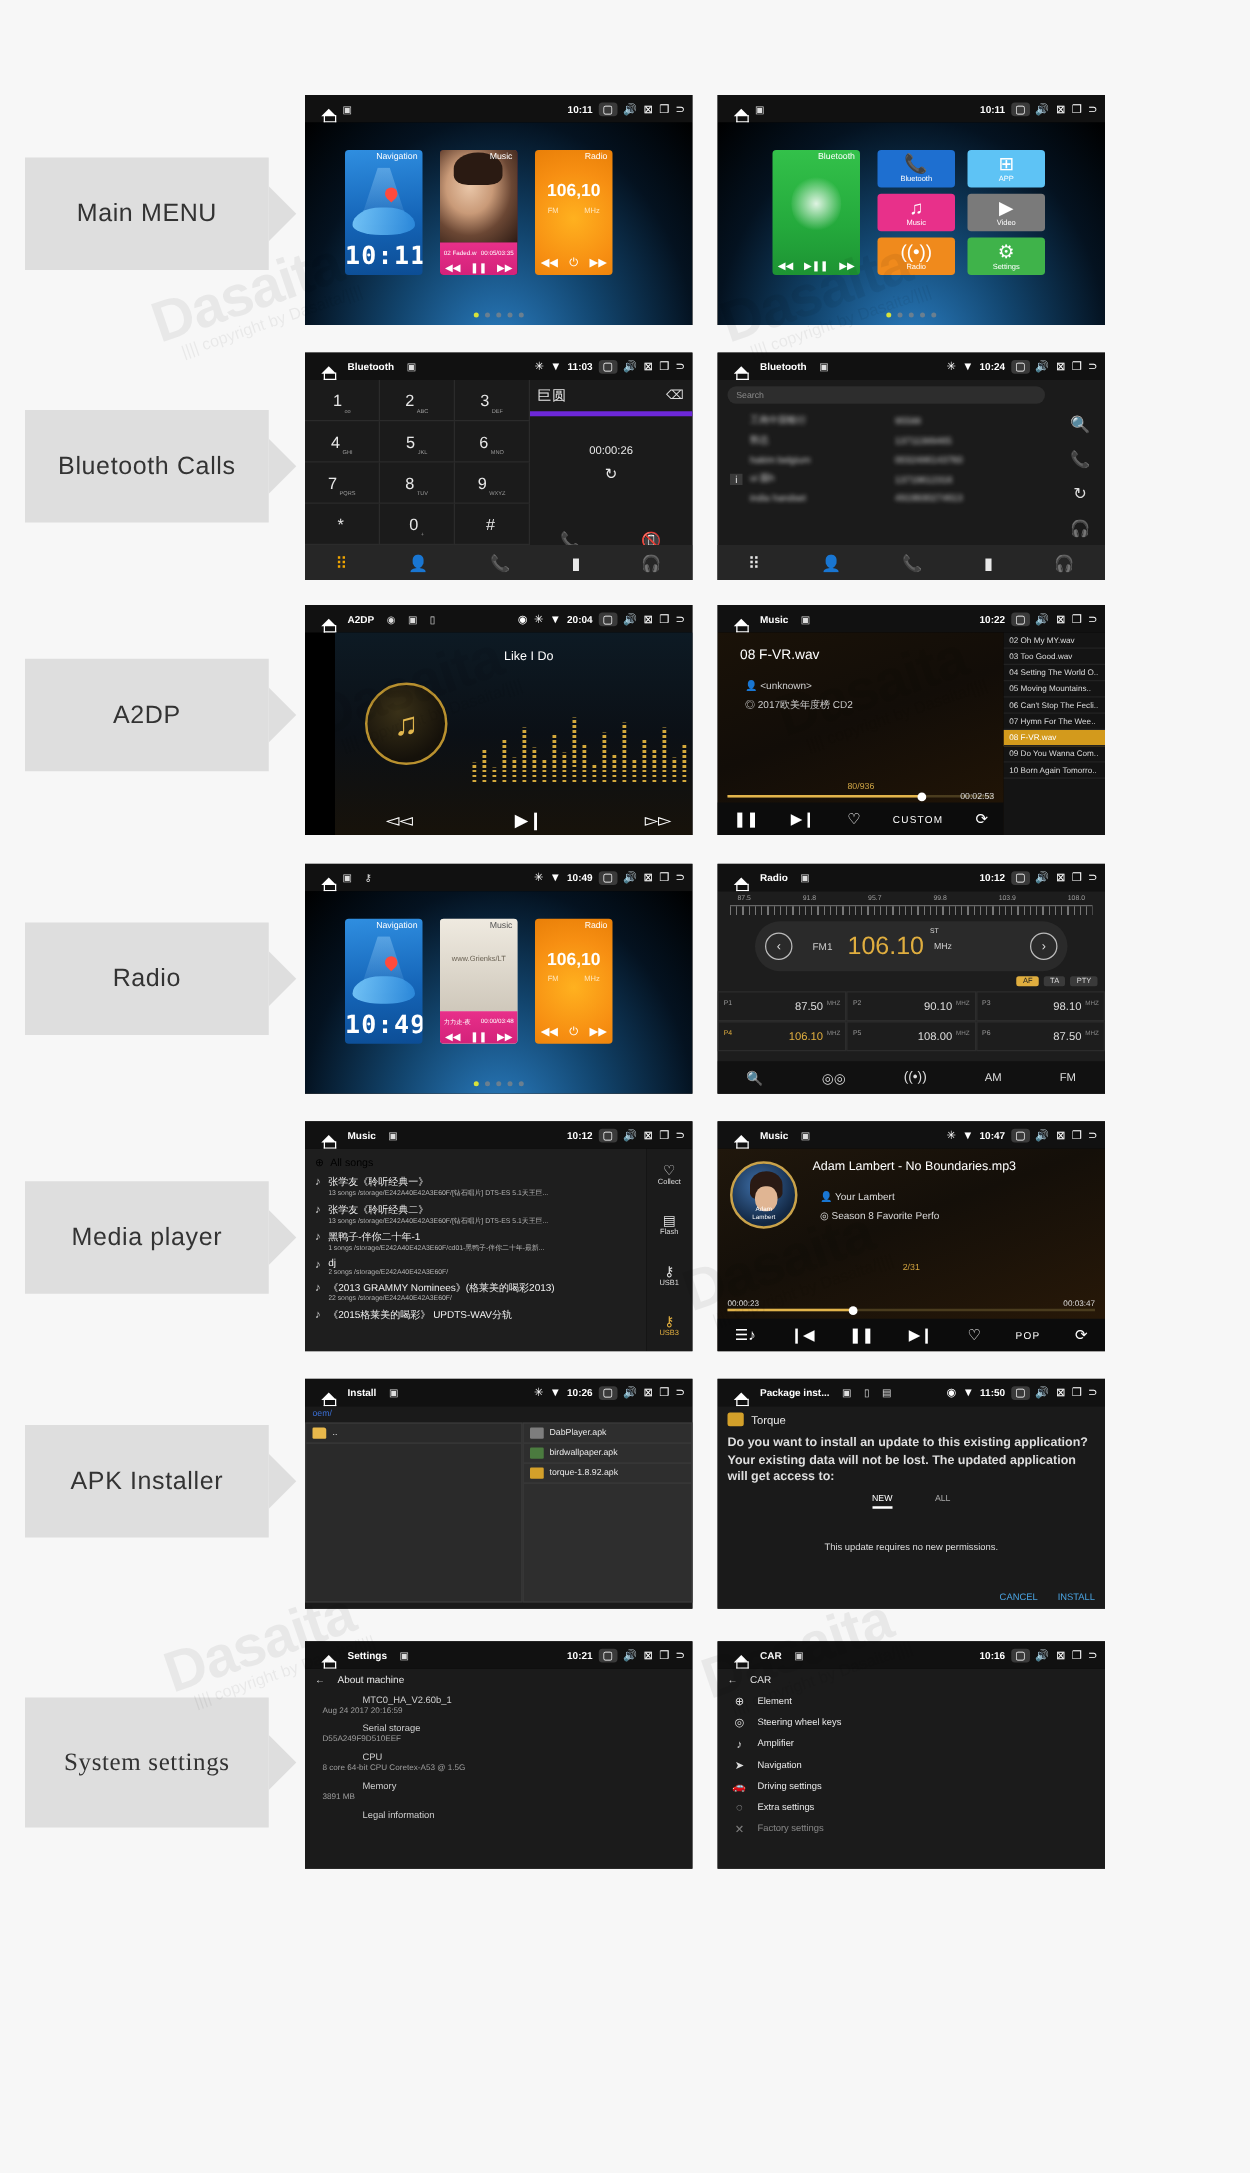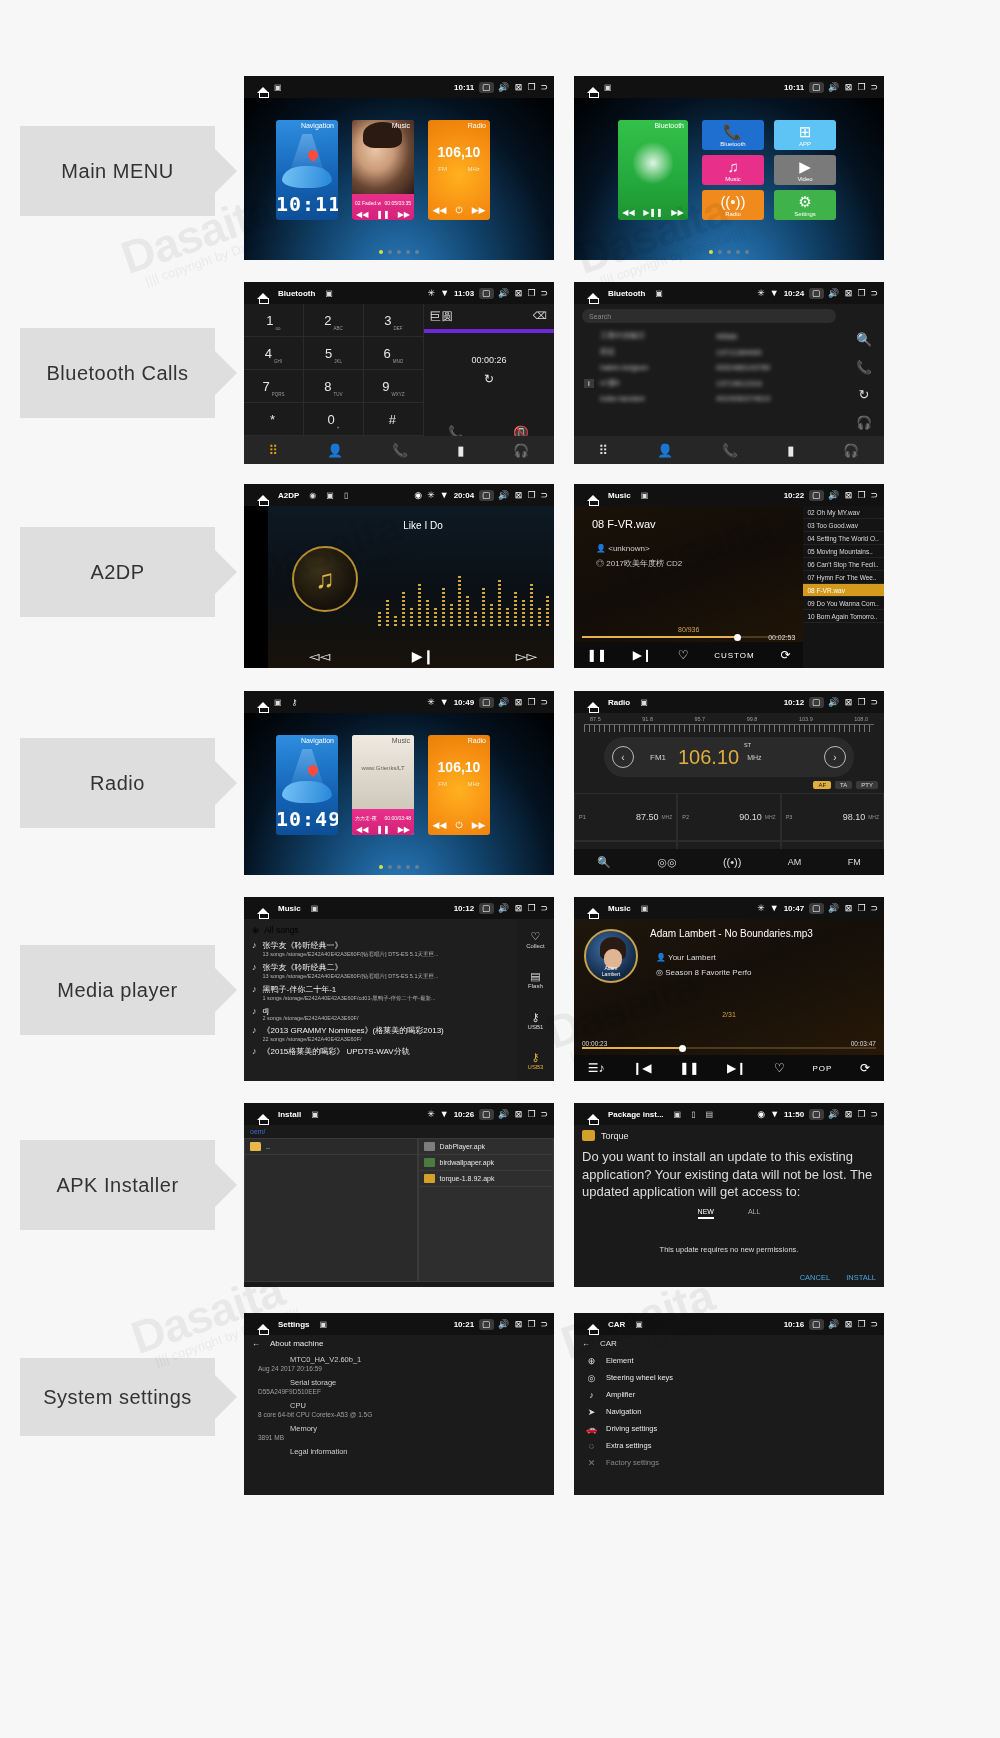--- a/index.html
+++ b/index.html
@@ -220,21 +220,21 @@
   .tuner .mhz{ margin-left:8px; font-size:7px; color:#cfcfcf;}
   .tuner .st{ position:absolute; left:56%; top:5px; font-size:5.5px; color:#ddd;}
   .tuner .next{ margin-left:auto; margin-right:8px; width:22px;height:22px;border-radius:50%;
                 border:1.5px solid #bbb;display:flex;align-items:center;justify-content:center;
                 font-size:10px;color:#ddd;}
   .rdsrow{ position:absolute; right:6px; top:68px; display:flex; gap:4px; }
   .rdsrow span{ font-size:6px; padding:1px 5px; border-radius:2px; background:#3a3a3a; color:#ddd;}
   .rdsrow span.on{ background:#e0ae3f; color:#222;}
   .presets{ position:absolute; left:0; top:80px; width:100%;
             display:grid; grid-template-columns:repeat(3,1fr); }
-  .pre{ border:1px solid #2c2c2c; padding:18px 4px; display:flex; align-items:center; gap:3px;}
+  .pre{ border:1px solid #2c2c2c; padding:6px 4px; display:flex; align-items:flex-start; gap:3px;}
   .pre i{ font-size:5.5px; color:#9a9a9a; font-style:normal;}
   .pre b{ font-size:9px; font-weight:normal; color:#ddd; margin-left:auto;}
   .pre u{ font-size:5px; color:#8a8a8a; text-decoration:none;}
   .pre.act i{ color:#e0ae3f;} .pre.act b{ color:#e0ae3f;}
   .radiobar{ position:absolute;left:0;bottom:0;width:100%;height:26px;background:#111;
              display:flex;align-items:center;justify-content:space-around;color:#ddd;font-size:11px;}
   .radiobar .tx{ font-size:9px; }
 
   
   .songlist{ position:absolute; left:0; top:22px; width:88%; height:calc(100% - 22px);
@@ -258,21 +258,21 @@
   .inst .cols{ display:flex; height:calc(100% - 18px); }
   .inst .left{ width:56%; background:#2a2a2a; border:1px solid #3a3a3a; }
   .inst .right{ width:44%; background:#2e2e2e; border:1px solid #3a3a3a;}
   .inst .r{ display:flex;align-items:center;gap:5px;padding:3px 5px;
             border-bottom:1px solid #3a3a3a; font-size:7px;}
   .fold{ width:11px;height:9px;background:#e8b84b;border-radius:1px 2px 1px 1px; }
 
   
   .pkg{ background:#1a1a1a; }
   .pkg .hd{ display:flex;align-items:center;gap:6px;padding:5px 8px; font-size:9px;}
-  .pkg .bd{ padding:2px 8px; font-size:13px; line-height:1.35; color:#ddd;}
+  .pkg .bd{ padding:2px 8px; font-size:10px; line-height:1.35; color:#ddd;font-weight:bold;}
   .pkg .tabs{ display:flex; justify-content:center; gap:34px; margin-top:5px; font-size:7px;}
   .pkg .tabs span{ padding-bottom:2px; color:#aaa;}
   .pkg .tabs span.on{ color:#fff; border-bottom:2px solid #fff;}
   .pkg .note{ text-align:center; margin-top:26px; font-size:7.5px; color:#ddd;}
   .pkg .btns{ position:absolute; right:8px; bottom:5px; display:flex; gap:16px;
               font-size:7.5px; color:#4aa3e0; }
 
   
   .setapp{ background:#1b1b1b; }
   .setapp .sub{ display:flex;align-items:center;gap:10px;padding:4px 8px;font-size:8px;}
@@ -331,21 +331,21 @@
   <span class="arrow"></span>
 </div>
 <div class="label-box" style="left:20px;top:945px;width:195px;height:90px;">
   <span>Media player</span>
   <span class="arrow"></span>
 </div>
 <div class="label-box" style="left:20px;top:1140px;width:195px;height:90px;">
   <span>APK Installer</span>
   <span class="arrow"></span>
 </div>
-<div class="label-box" style="left:20px;top:1358px;width:195px;height:78px;">
+<div class="label-box" style="left:20px;top:1358px;width:195px;height:104px;font-family:Liberation Serif, serif;">
   <span>System settings</span>
   <span class="arrow"></span>
 </div>
 
 <div class="screen" style="left:244px;top:76px;width:310px;height:184px;">
   <div class="statusbar">
     <span class="home"><span class="homeico"></span></span>
     <span class="mini">▣</span>
     <span class="right">
       <span class="clk">10:11</span>

